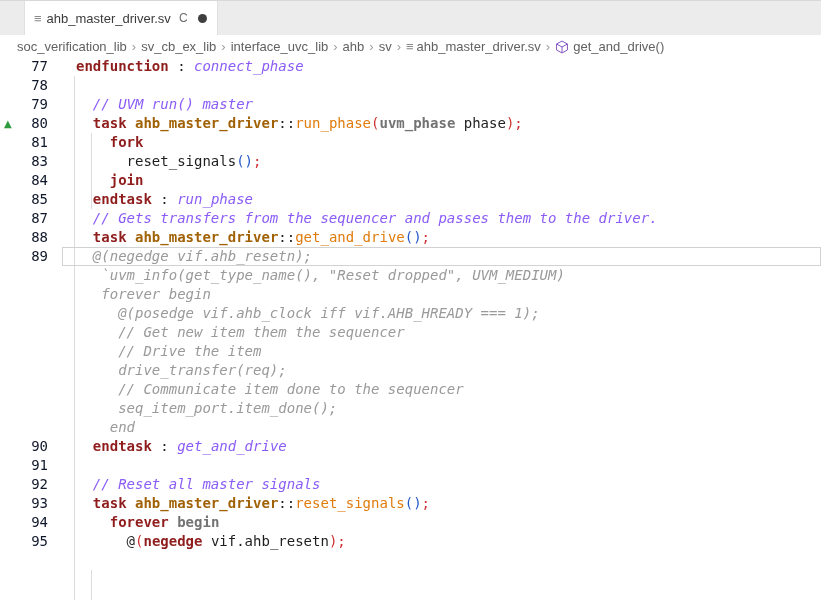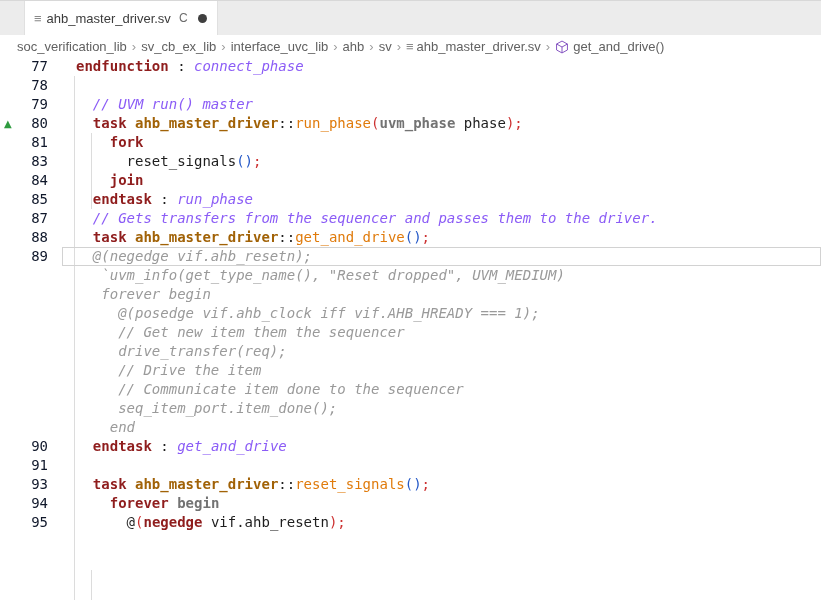--- a/index.html
+++ b/index.html
@@ -94,24 +94,25 @@
       <div class="line"><div class="gutter"><span class="num">83</span></div><div class="content"><span class="tk-plain">      reset_signals</span><span class="tk-blue">()</span><span class="tk-red">;</span></div></div>
       <div class="line"><div class="gutter"><span class="num">84</span></div><div class="content"><span class="tk-plain">    </span><span class="tk-kw">join</span></div></div>
       <div class="line"><div class="gutter"><span class="num">85</span></div><div class="content"><span class="tk-plain">  </span><span class="tk-kw">endtask</span><span class="tk-plain"> : </span><span class="tk-cmt">run_phase</span></div></div>
       <div class="line"><div class="gutter"><span class="num">87</span></div><div class="content"><span class="tk-plain">  </span><span class="tk-cmt">// Gets transfers from the sequencer and passes them to the driver.</span></div></div>
       <div class="line"><div class="gutter"><span class="num">88</span></div><div class="content"><span class="tk-plain">  </span><span class="tk-kw">task</span><span class="tk-plain"> </span><span class="tk-cls">ahb_master_driver</span><span class="tk-plain">::</span><span class="tk-fn">get_and_drive</span><span class="tk-blue">()</span><span class="tk-red">;</span></div></div>
       <div class="line current"><div class="gutter"><span class="num">89</span></div><div class="content"><span class="tk-ghost">  @(negedge vif.ahb_resetn);</span></div></div>
       <div class="line"><div class="gutter"><span class="num">&nbsp;</span></div><div class="content"><span class="tk-ghost">   `uvm_info(get_type_name(), "Reset dropped", UVM_MEDIUM)</span></div></div>
       <div class="line"><div class="gutter"><span class="num">&nbsp;</span></div><div class="content"><span class="tk-ghost">   forever begin</span></div></div>
       <div class="line"><div class="gutter"><span class="num">&nbsp;</span></div><div class="content"><span class="tk-ghost">     @(posedge vif.ahb_clock iff vif.AHB_HREADY === 1);</span></div></div>
       <div class="line"><div class="gutter"><span class="num">&nbsp;</span></div><div class="content"><span class="tk-ghost">     // Get new item them the sequencer</span></div></div>
+      <div class="line"><div class="gutter"><span class="num">&nbsp;</span></div><div class="content"><span class="tk-ghost">     // Drive the item</span></div></div>
       <div class="line"><div class="gutter"><span class="num">&nbsp;</span></div><div class="content"><span class="tk-ghost">     drive_transfer(req);</span></div></div>
-      <div class="line"><div class="gutter"><span class="num">&nbsp;</span></div><div class="content"><span class="tk-ghost">     // Drive the item</span></div></div>
       <div class="line"><div class="gutter"><span class="num">&nbsp;</span></div><div class="content"><span class="tk-ghost">     // Communicate item done to the sequencer</span></div></div>
       <div class="line"><div class="gutter"><span class="num">&nbsp;</span></div><div class="content"><span class="tk-ghost">     seq_item_port.item_done();</span></div></div>
       <div class="line"><div class="gutter"><span class="num">&nbsp;</span></div><div class="content"><span class="tk-ghost">    end</span></div></div>
       <div class="line"><div class="gutter"><span class="num">90</span></div><div class="content"><span class="tk-plain">  </span><span class="tk-kw">endtask</span><span class="tk-plain"> : </span><span class="tk-cmt">get_and_drive</span></div></div>
       <div class="line"><div class="gutter"><span class="num">91</span></div><div class="content"></div></div>
+      <div class="line"><div class="gutter"><span class="num">92</span></div><div class="content"><span class="tk-plain">  </span><span class="tk-cmt">// Reset all master signals</span></div></div>
       <div class="line"><div class="gutter"><span class="num">93</span></div><div class="content"><span class="tk-plain">  </span><span class="tk-kw">task</span><span class="tk-plain"> </span><span class="tk-cls">ahb_master_driver</span><span class="tk-plain">::</span><span class="tk-fn">reset_signals</span><span class="tk-blue">()</span><span class="tk-red">;</span></div></div>
       <div class="line"><div class="gutter"><span class="num">94</span></div><div class="content"><span class="tk-plain">    </span><span class="tk-kw">forever</span><span class="tk-plain"> </span><span class="tk-type">begin</span></div></div>
       <div class="line"><div class="gutter"><span class="num">95</span></div><div class="content"><span class="tk-plain">      @</span><span class="tk-red">(</span><span class="tk-kw">negedge</span><span class="tk-plain"> vif.ahb_resetn</span><span class="tk-red">)</span><span class="tk-red">;</span></div></div>
     </div>
 </div>
 
 </body></html>

